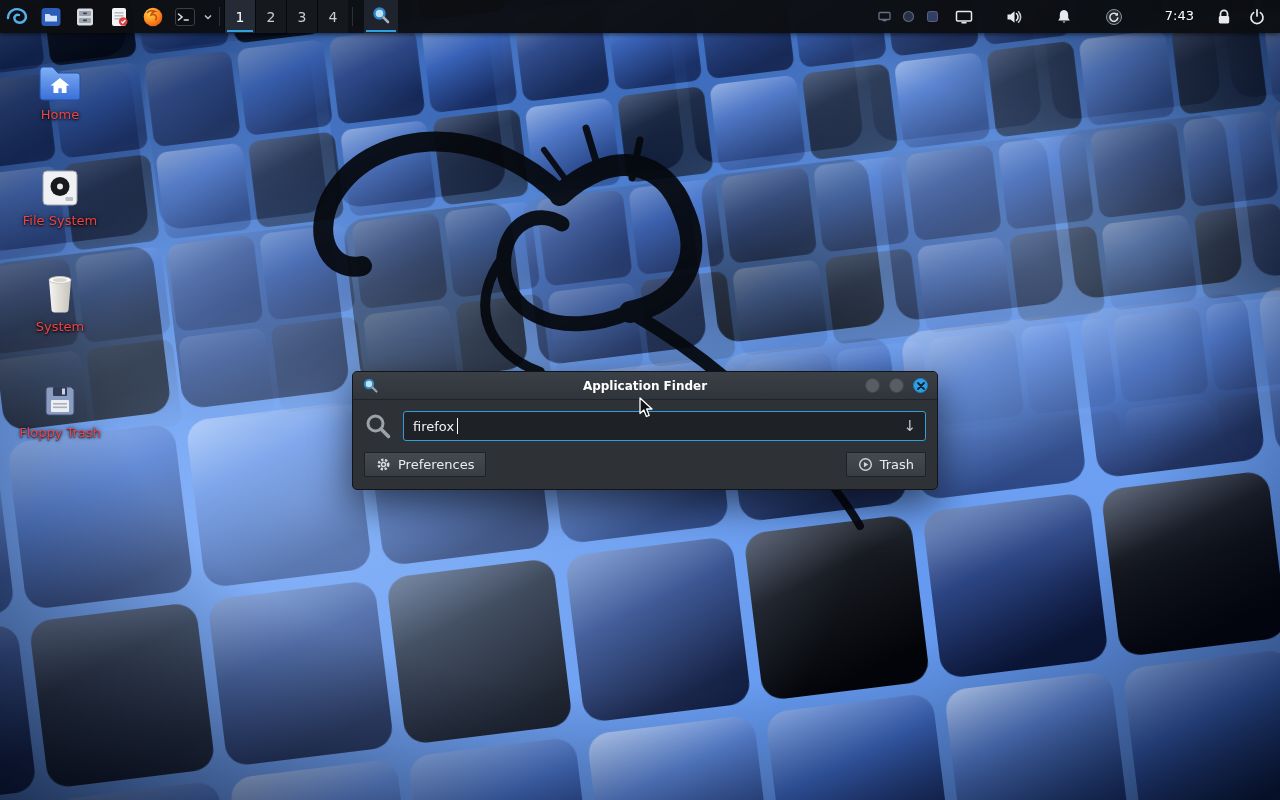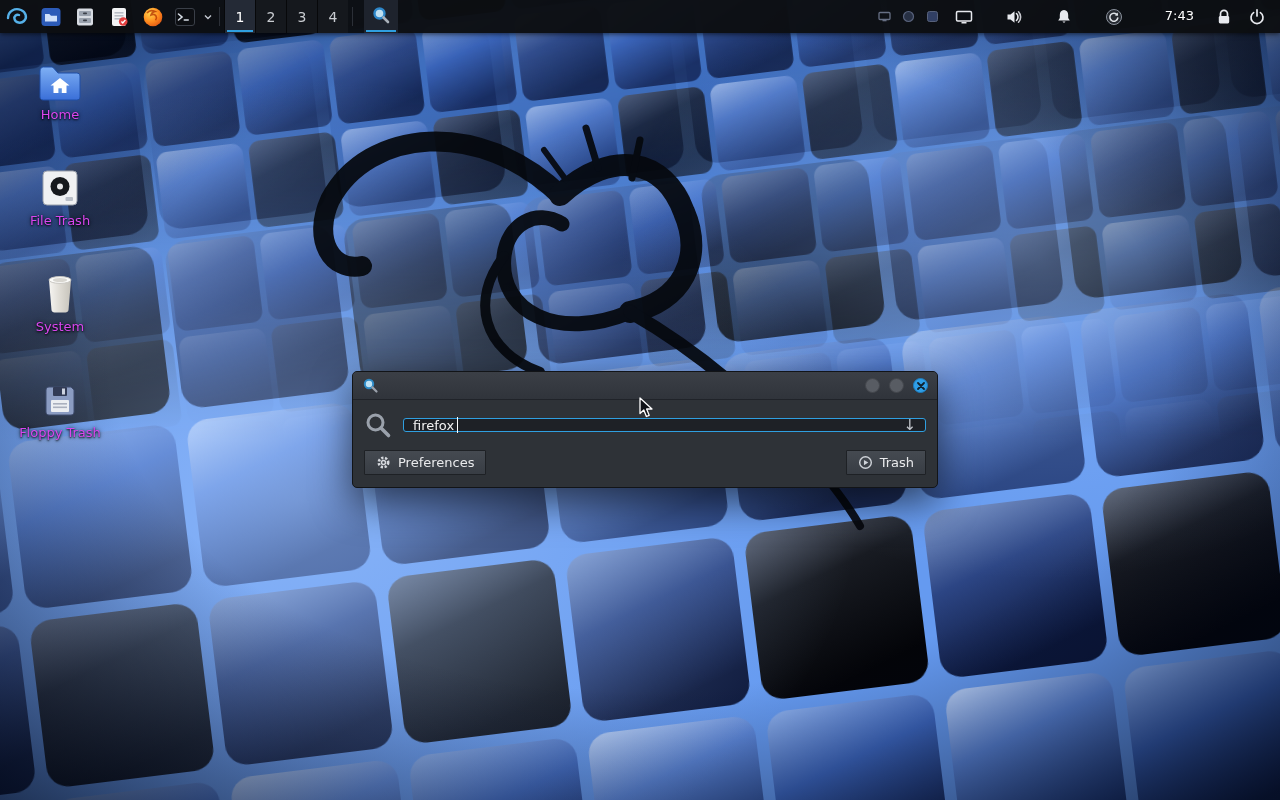--- a/index.html
+++ b/index.html
@@ -33,42 +33,42 @@
   .inds { display:flex; align-items:flex-start; gap:32px; }
   .ind { display:flex; align-items:center; justify-content:center; cursor:pointer; }
   .clock { font-size:13px; color:#ffffff; padding:0 10px; cursor:pointer; }
   .session { display:flex; align-items:center; gap:16px; padding:0 6px 0 12px; }
 
   
   .desk-icons { position:absolute; top:56px; left:10px; width:100px; z-index:5; }
   .d-item { position:absolute; left:0; width:100px; display:flex; flex-direction:column;
             align-items:center; cursor:pointer; }
   .d-item .ic { height:46px; display:flex; align-items:flex-end; justify-content:center; }
-  .d-item .lbl { margin-top:5px; font-size:13px; color:#d946ef; text-align:center;
+  .d-item .lbl { margin-top:5px; font-size:13px; color:#ef4444; text-align:center;
             text-shadow:0 1px 2px rgba(0,0,0,.95), 0 0 4px rgba(0,0,0,.7); }
 
   
   .dialog { position:absolute; left:352px; top:371px; width:586px; z-index:30;
             background:#2e3237; border:1px solid #121417; border-radius:5px;
             box-shadow:0 14px 38px rgba(0,0,0,.6); }
   .titlebar { height:28px; display:flex; align-items:center; position:relative;
             background:linear-gradient(#3b3f46,#30343b); border-bottom:1px solid #202329;
             border-radius:4px 4px 0 0; padding:0 9px; cursor:default; }
   .win-icon { display:flex; align-items:center; z-index:2; }
   .title { position:absolute; left:0; right:0; text-align:center; font-size:12px;
             font-weight:bold; color:#ffffff; pointer-events:none; }
   .win-controls { margin-left:auto; display:flex; gap:9px; z-index:2; }
   .win-btn { width:15px; height:15px; border-radius:50%; background:#585c63;
             border:1px solid #43464c; cursor:pointer; display:flex; align-items:center;
             justify-content:center; }
   .win-btn.close { background:#2f9fe8; border-color:#1d7ec0; }
   .dialog-body { padding:11px 11px 12px 11px; }
   .search-row { display:flex; align-items:center; gap:11px; }
   .search-glyph { display:flex; align-items:center; }
-  .search-field { flex:1; height:14px; background:#1e2126; border:1px solid #2f9fe0;
+  .search-field { flex:1; height:30px; background:#1e2126; border:1px solid #2f9fe0;
             border-radius:3px; display:flex; align-items:center; padding:0 9px;
             color:#f2f2f2; font-size:13px; cursor:text; }
   .caret { width:1px; height:16px; background:#ffffff; margin-left:3px; }
   .arrow { margin-left:auto; color:#c2c6cc; font-size:15px; cursor:pointer; line-height:1; }
   .btn-row { display:flex; justify-content:space-between; margin-top:11px; }
   .btn { display:flex; align-items:center; gap:7px;
             background:linear-gradient(#454a51,#383d44); border:1px solid #1e2125;
             border-radius:1px; padding:4px 11px; color:#e9eaec; font-size:13px;
             font-family:inherit; cursor:pointer; }
   .btn .bicon { display:flex; align-items:center; }
@@ -345,21 +345,21 @@
     </div>
     <div class="d-item" style="top:106px">
       <span class="ic">
         <svg width="40" height="40" viewBox="0 0 40 40">
             <rect x="3" y="3" width="34" height="34" rx="4" fill="#f0f1f3" stroke="#9aa0ab"></rect>
             <circle cx="20" cy="18.5" r="9.5" fill="#17191d"></circle>
             <circle cx="20" cy="18.5" r="3" fill="#e8e8ea"></circle>
             <rect x="25.5" y="29" width="7.5" height="4" rx="1" fill="#b9bec7"></rect>
           </svg>
       </span>
-      <span class="lbl">File Trash</span>
+      <span class="lbl">File System</span>
     </div>
     <div class="d-item" style="top:212px">
       <span class="ic">
         <svg width="36" height="42" viewBox="0 0 36 42">
             <defs>
               <linearGradient id="trg" x1="0" y1="0" x2="1" y2="0">
                 <stop offset="0" stop-color="#f6f5f2"></stop>
                 <stop offset="0.5" stop-color="#dedbd4"></stop>
                 <stop offset="1" stop-color="#c6c3bb"></stop>
               </linearGradient>
@@ -387,20 +387,21 @@
   </div>
 
   <div class="dialog">
     <div class="titlebar">
       <span class="win-icon">
         <svg width="17" height="17" viewBox="0 0 17 17">
             <circle cx="7" cy="7" r="4.2" fill="#bfe3f6" stroke="#2d8ac6" stroke-width="2"></circle>
             <line x1="10.4" y1="10.4" x2="14.5" y2="14.5" stroke="#9aa1ab" stroke-width="2.2" stroke-linecap="round"></line>
           </svg>
       </span>
+      <div class="title">Application Finder</div>
       <div class="win-controls">
         <div class="win-btn"></div>
         <div class="win-btn"></div>
         <div class="win-btn close">
           <svg width="8" height="8" viewBox="0 0 8 8">
               <path d="M1,1 L7,7 M7,1 L1,7" stroke="#10222f" stroke-width="1.8" stroke-linecap="round"></path>
             </svg>
         </div>
       </div>
     </div>

